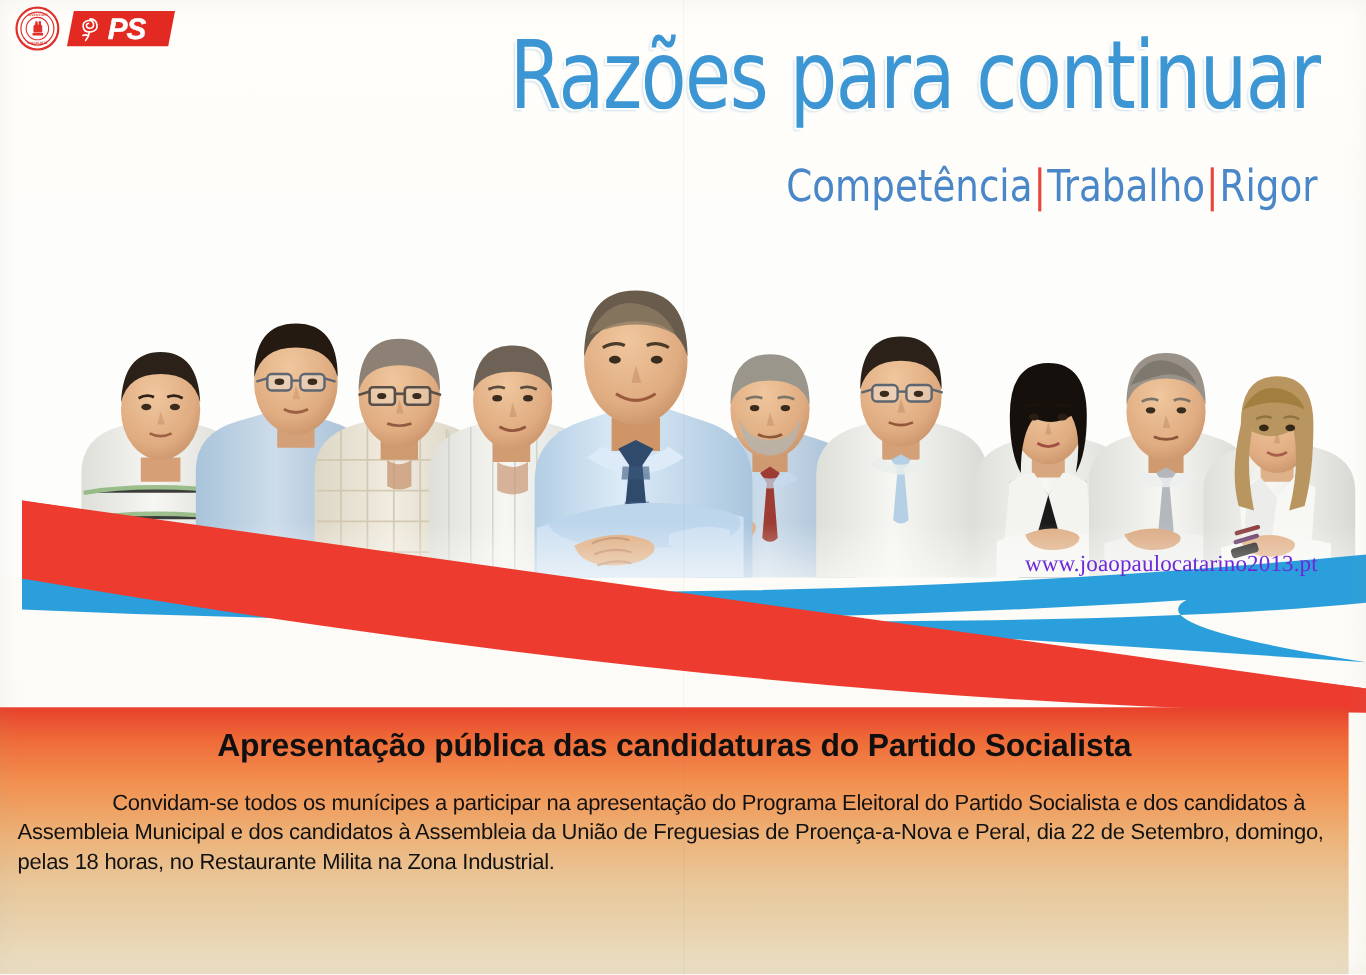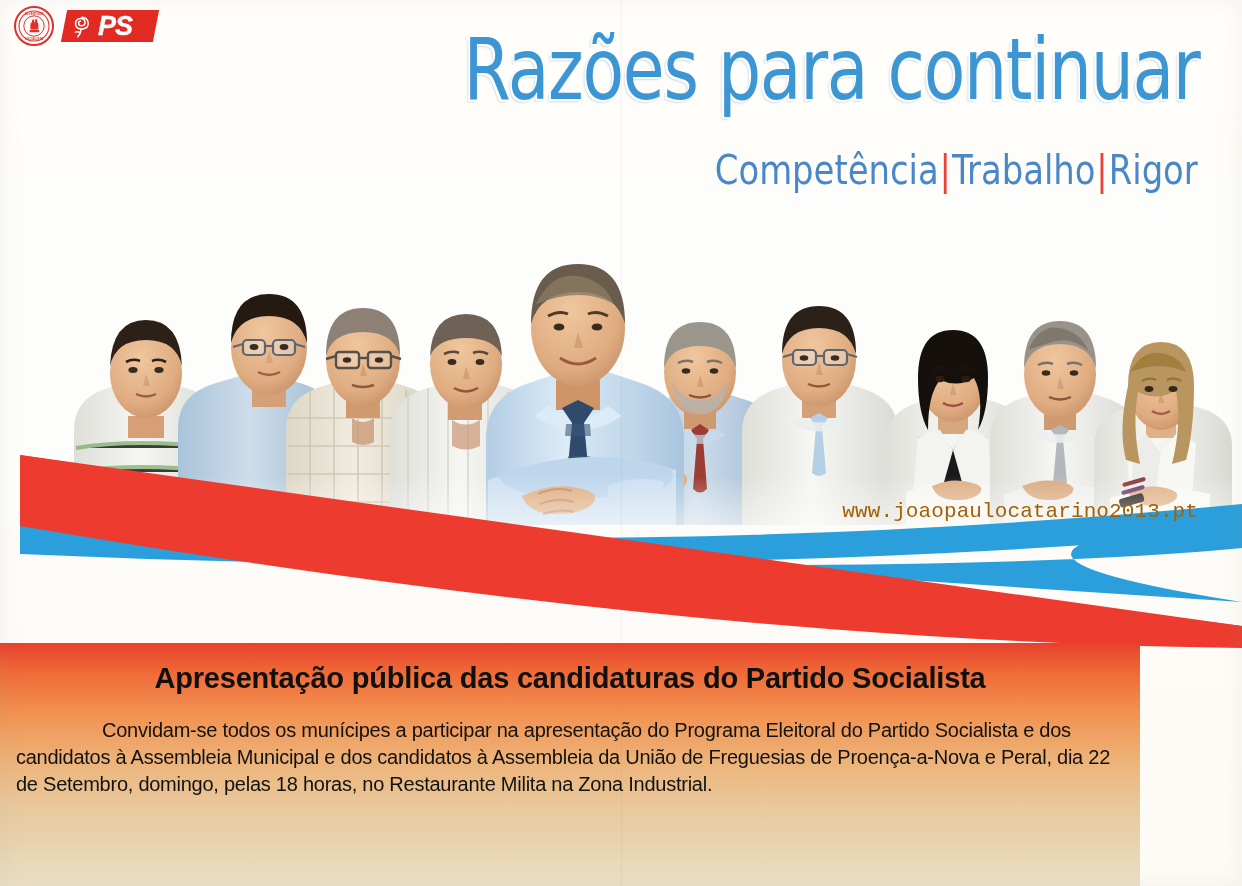--- a/index.html
+++ b/index.html
@@ -139,21 +139,21 @@
     height: 230px;
     z-index: 20;
   }
   .waves svg { display: block; }
 
   
   .notice {
     position: absolute;
     left: 0;
     top: 643px;
-    width: 1140px;
+    width: 1226px;
     height: 243px;
     background: linear-gradient(180deg,
       #e8402c 0%,
       #ef6a38 12%,
       #f2904f 28%,
       #edb278 48%,
       #e9c79a 66%,
       #e8d2ae 82%,
       #ece0c6 100%);
     z-index: 25;
@@ -203,23 +203,23 @@
     box-shadow: inset 0 0 22px rgba(170,165,150,0.13);
     z-index: 61;
     pointer-events: none;
   }
 
   
   .site-url {
     position: absolute;
     right: 44px;
     top: 500px;
-    font-family: Liberation Mono, monospace;
+    font-family: Liberation Serif, serif;
     font-size: 21px;
-    color: #a16207;
+    color: #6d28d9;
     letter-spacing: 0.1px;
     white-space: nowrap;
     z-index: 30;
   }
 </style>
 </head>
 <body>
 
 <div class="flyer">
 

